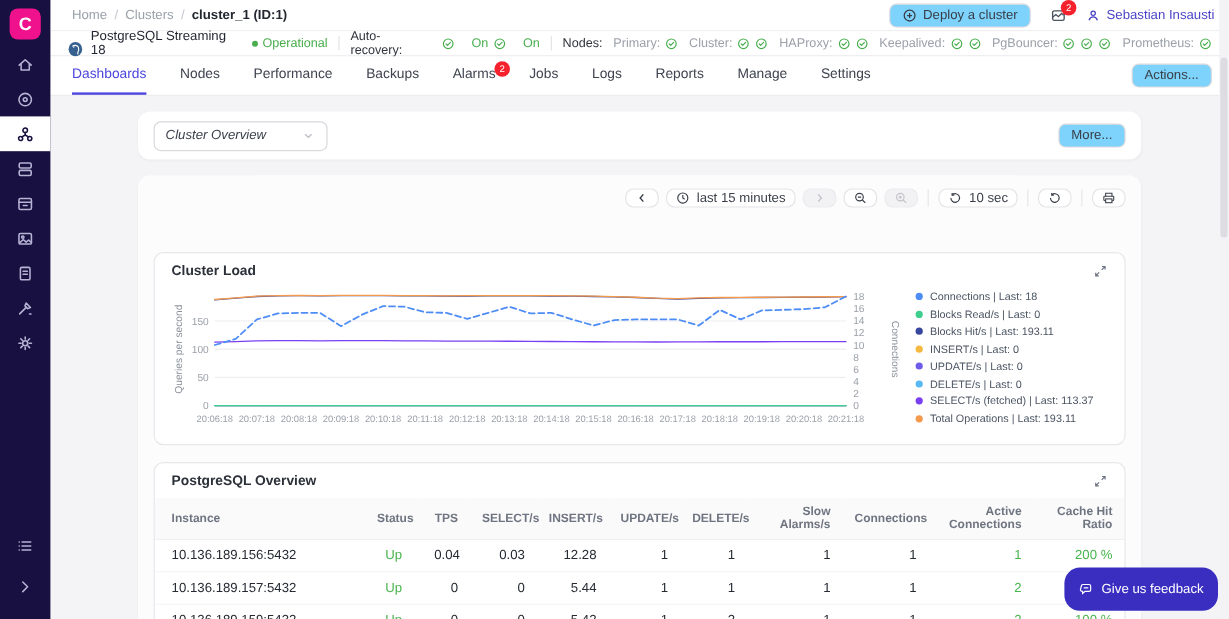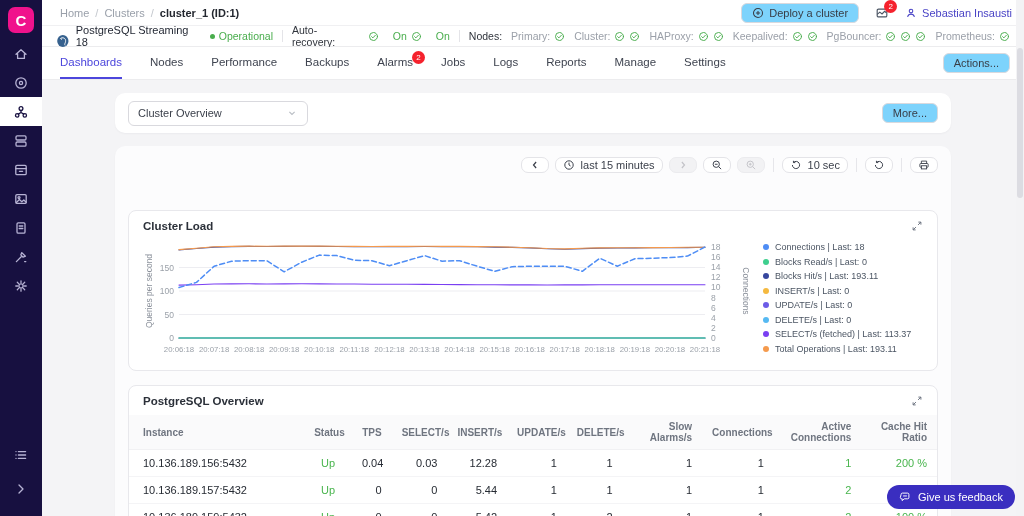--- a/index.html
+++ b/index.html
@@ -48,21 +48,21 @@
   .tabs { display:flex; align-items:stretch; gap:28px; height:100%; }
   .tab { display:flex; align-items:center; font-size:11.5px; color:#3f4450; cursor:pointer; position:relative; border-bottom:2px solid transparent; }
   .tab.active { color:#4c46dc; border-bottom-color:#4c46dc; }
   .tab .tab-badge { position:absolute; top:4px; right:-12px; background:#f5222d; color:#fff; font-size:8px; min-width:13px; height:13px; border-radius:7px; display:flex; align-items:center; justify-content:center; padding:0 3px; }
   .tabsbar .spacer { flex:1; }
 
   
   .content { flex:1; background:#f4f4f6; overflow:hidden; padding-top:13px; }
   .container { width:836px; margin:0 auto; }
   .card1 { background:#fff; border-radius:10px; height:40px; display:flex; align-items:center; justify-content:space-between; padding:0 13px; box-shadow:0 1px 2px rgba(20,20,40,.04); }
-  .select { width:180px; height:25px; border:1px solid #d9d9de; border-radius:6px; background:#fff; display:flex; align-items:center; justify-content:space-between; padding:0 9px; font-size:11px; color:#3a3f4a; cursor:pointer; }
+  .select { width:145px; height:25px; border:1px solid #d9d9de; border-radius:6px; background:#fff; display:flex; align-items:center; justify-content:space-between; padding:0 9px; font-size:11px; color:#3a3f4a; cursor:pointer;font-style:italic; }
   .select .chev { color:#b9bdc4; }
 
   .card2 { background:#fcfcfd; border-radius:10px; margin-top:13px; padding:0 13px 13px; box-shadow:0 1px 2px rgba(20,20,40,.04); height:600px; }
   .toolbar { height:38px; margin-top:6px; display:flex; align-items:center; justify-content:flex-end; gap:6px; }
   .tbtn { background:#fff; border:1px solid #e4e4e8; border-radius:7px; height:16px; min-width:27px; padding:0 7px; font-size:11px; color:#3a3f4a; display:inline-flex; align-items:center; justify-content:center; gap:6px; cursor:pointer; }
   .tbtn.disabled { background:#f2f2f4; color:#c3c3c8; border-color:#ebebee; cursor:default; }
   .tsep { width:1px; height:14px; background:#e6e6ea; margin:0 2px; }
 
   .panel { background:#fff; border:1px solid #e8e8ec; border-radius:8px; }
   .panel-chart { margin-top:26px; padding:9px 14px 6px; }
@@ -80,21 +80,21 @@
   table { width:100%; border-collapse:collapse; table-layout:fixed; margin-top:8px; }
   thead th { background:#fafafb; font-size:10px; color:#6f7580; font-weight:bold; padding:6px 10px; text-align:right; border-bottom:1px solid #f1f1f3; }
   thead th:first-child { text-align:left; padding-left:14px; }
   thead th.c { text-align:center; }
   tbody td { font-size:11px; color:#262b33; padding:7px 10px; text-align:right; border-top:1px solid #f4f4f6; }
   tbody td:first-child { text-align:left; padding-left:14px; }
   tbody td.c { text-align:center; }
   td.green, span.green { color:#49b54e; }
   tbody tr { cursor:pointer; }
 
-  .feedback { position:absolute; right:9px; bottom:7px; background:#3a2ec0; color:#fff; border:none; border-radius:13px; height:24px; padding:0 12px; font-size:11px; display:flex; align-items:center; gap:7px; cursor:pointer; z-index:40; font-family:"Liberation Sans",sans-serif; }
+  .feedback { position:absolute; right:9px; bottom:7px; background:#3a2ec0; color:#fff; border:none; border-radius:13px; height:36px; padding:0 12px; font-size:11px; display:flex; align-items:center; gap:7px; cursor:pointer; z-index:40; font-family:"Liberation Sans",sans-serif; }
 
   .scrollbar { position:absolute; right:0; top:0; bottom:0; width:8px; background:#f3f3f5; z-index:35; }
   .scroll-thumb { position:absolute; right:1px; top:48px; width:6px; height:150px; border-radius:3px; background:#dcdce2; cursor:pointer; }
 
   svg { display:block; }
   text { font-family:"Liberation Sans", sans-serif; }
 </style>
 </head>
 <body>
 

